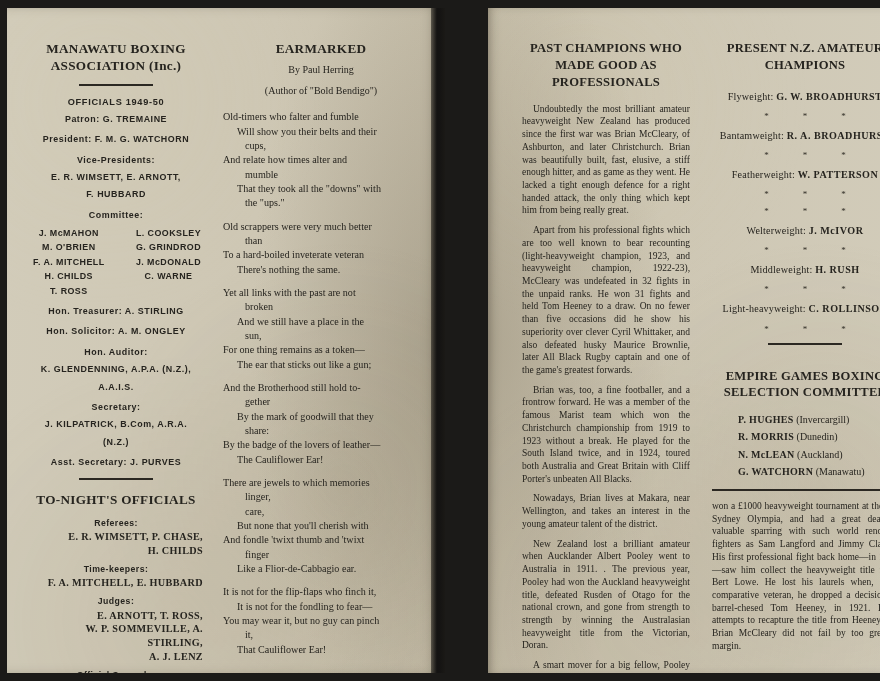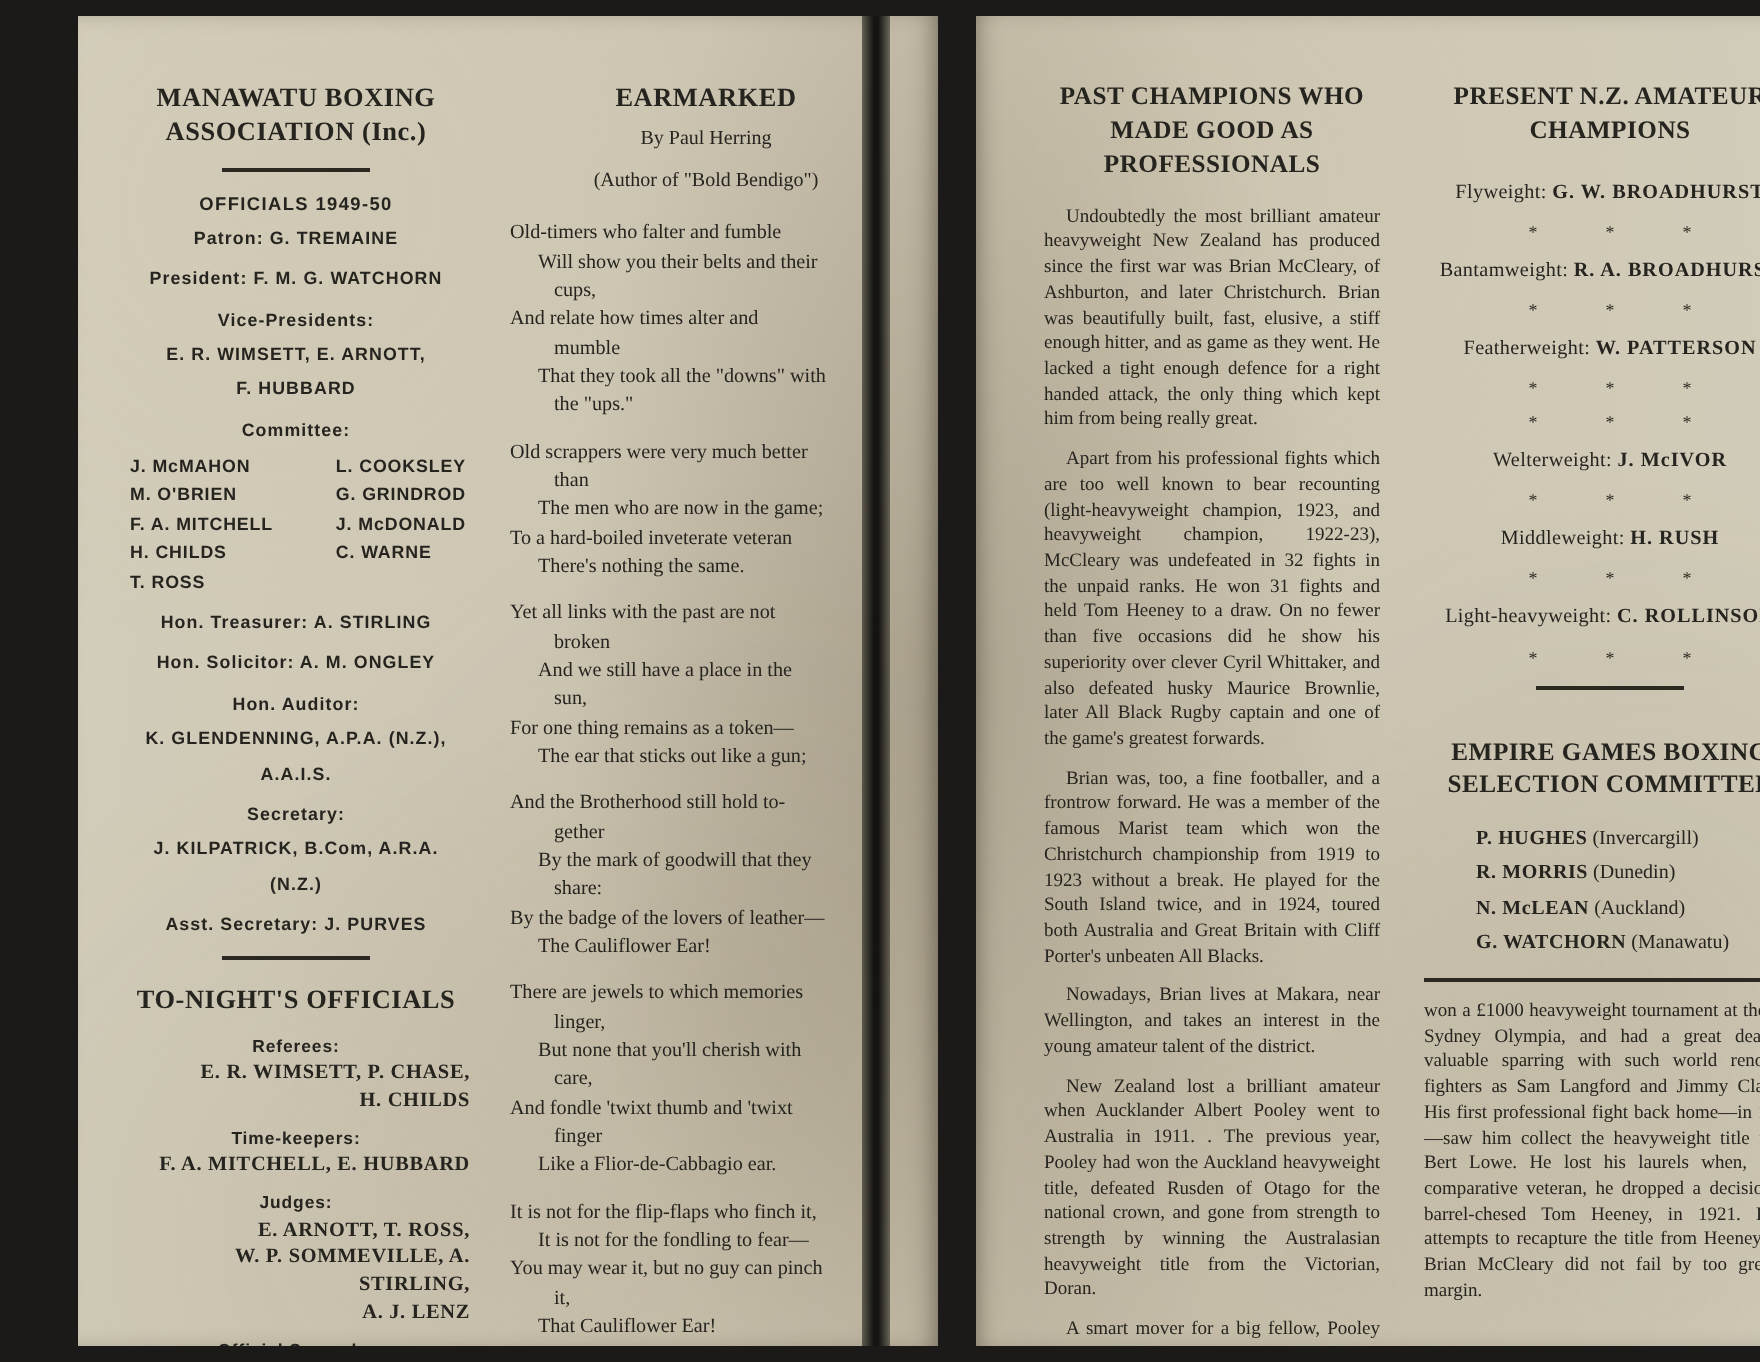--- a/index.html
+++ b/index.html
@@ -32,21 +32,20 @@
     color: #26241f;
     overflow: hidden;
   }
   .leaf-left {
     left: 7px;
     width: 430px;
     background:
       radial-gradient(ellipse 70% 100% at 100% 50%, rgba(120,110,90,0.34), rgba(120,110,90,0) 62%),
       linear-gradient(95deg, #d2ccba 0%, #cec7b4 55%, #c4bca7 100%);
     box-shadow: inset -7px 0 13px -6px rgba(40,34,22,0.55);
-    margin-left: 32px;
   }
   .leaf-right {
     left: 442px;
     width: 430px;
     background:
       radial-gradient(ellipse 70% 100% at 0% 50%, rgba(120,110,90,0.30), rgba(120,110,90,0) 60%),
       linear-gradient(265deg, #d2ccba 0%, #cec7b4 55%, #c5bda8 100%);
     box-shadow: inset 6px 0 12px -6px rgba(40,34,22,0.50);
     margin-left: 46px;
   }
@@ -150,20 +149,21 @@
     font-weight: bold;
     letter-spacing: .45px;
     line-height: 1.62;
     margin: 0 0 7px 0;
     padding: 0 2px 0 4px;
   }
   .committee ul {
     list-style: none;
     margin: 0;
     padding: 0;
+    text-align: center;
   }
   .committee li { white-space: nowrap; }
 
   
   .ton-role {
     font-family: "Liberation Sans", sans-serif;
     font-size: 8.7px;
     font-weight: bold;
     text-align: center;
     letter-spacing: .45px;
@@ -332,21 +332,20 @@
             <p class="ln ind">Will show you their belts and their</p>
             <p class="ln cont">cups,</p>
             <p class="ln">And relate how times alter and</p>
             <p class="ln cont">mumble</p>
             <p class="ln ind">That they took all the "downs" with</p>
             <p class="ln cont">the "ups."</p>
           </div>
           <div class="stanza">
             <p class="ln">Old scrappers were very much better</p>
             <p class="ln cont">than</p>
-            <p class="ln ind">The men who are now in the game;</p>
             <p class="ln">To a hard-boiled inveterate veteran</p>
             <p class="ln ind">There's nothing the same.</p>
           </div>
           <div class="stanza">
             <p class="ln">Yet all links with the past are not</p>
             <p class="ln cont">broken</p>
             <p class="ln ind">And we still have a place in the</p>
             <p class="ln cont">sun,</p>
             <p class="ln">For one thing remains as a token—</p>
             <p class="ln ind">The ear that sticks out like a gun;</p>
@@ -355,22 +354,22 @@
             <p class="ln">And the Brotherhood still hold to-</p>
             <p class="ln cont">gether</p>
             <p class="ln ind">By the mark of goodwill that they</p>
             <p class="ln cont">share:</p>
             <p class="ln">By the badge of the lovers of leather—</p>
             <p class="ln ind">The Cauliflower Ear!</p>
           </div>
           <div class="stanza">
             <p class="ln">There are jewels to which memories</p>
             <p class="ln cont">linger,</p>
+            <p class="ln cont">care,</p>
             <p class="ln ind">But none that you'll cherish with</p>
-            <p class="ln cont">care,</p>
             <p class="ln">And fondle 'twixt thumb and 'twixt</p>
             <p class="ln cont">finger</p>
             <p class="ln ind">Like a Flior-de-Cabbagio ear.</p>
           </div>
           <div class="stanza">
             <p class="ln">It is not for the flip-flaps who finch it,</p>
             <p class="ln ind">It is not for the fondling to fear—</p>
             <p class="ln">You may wear it, but no guy can pinch</p>
             <p class="ln cont">it,</p>
             <p class="ln ind">That Cauliflower Ear!</p>

